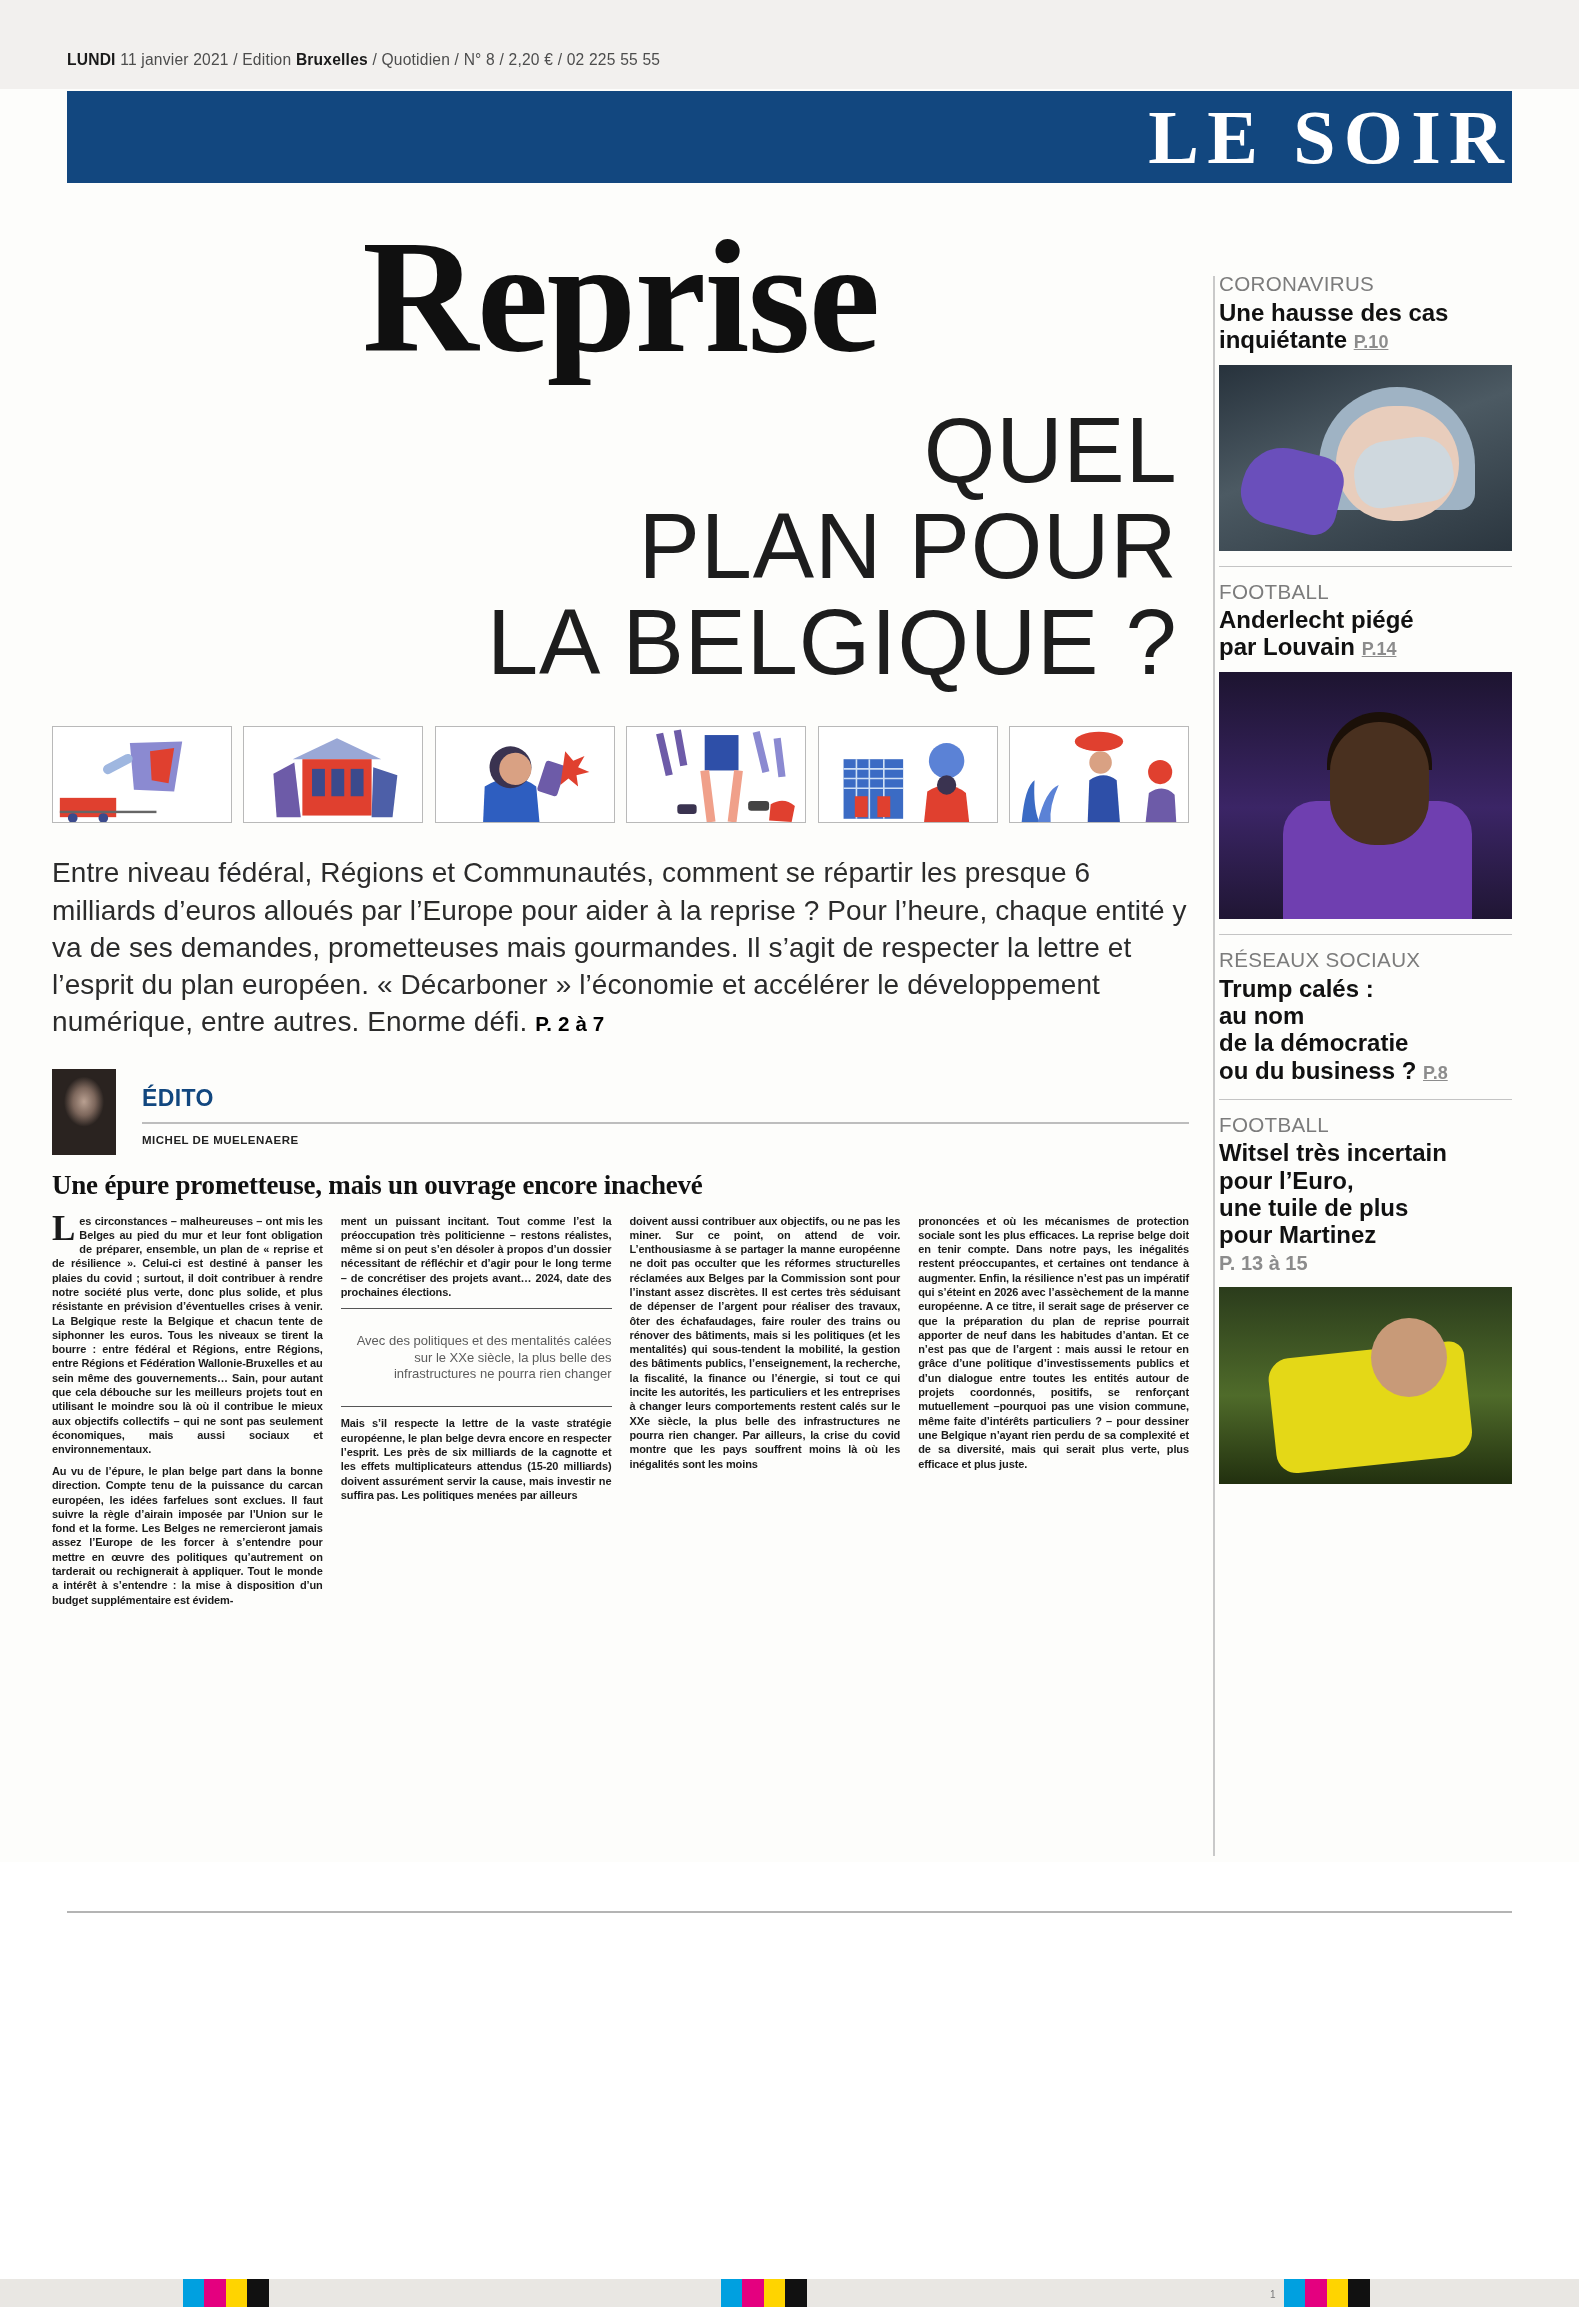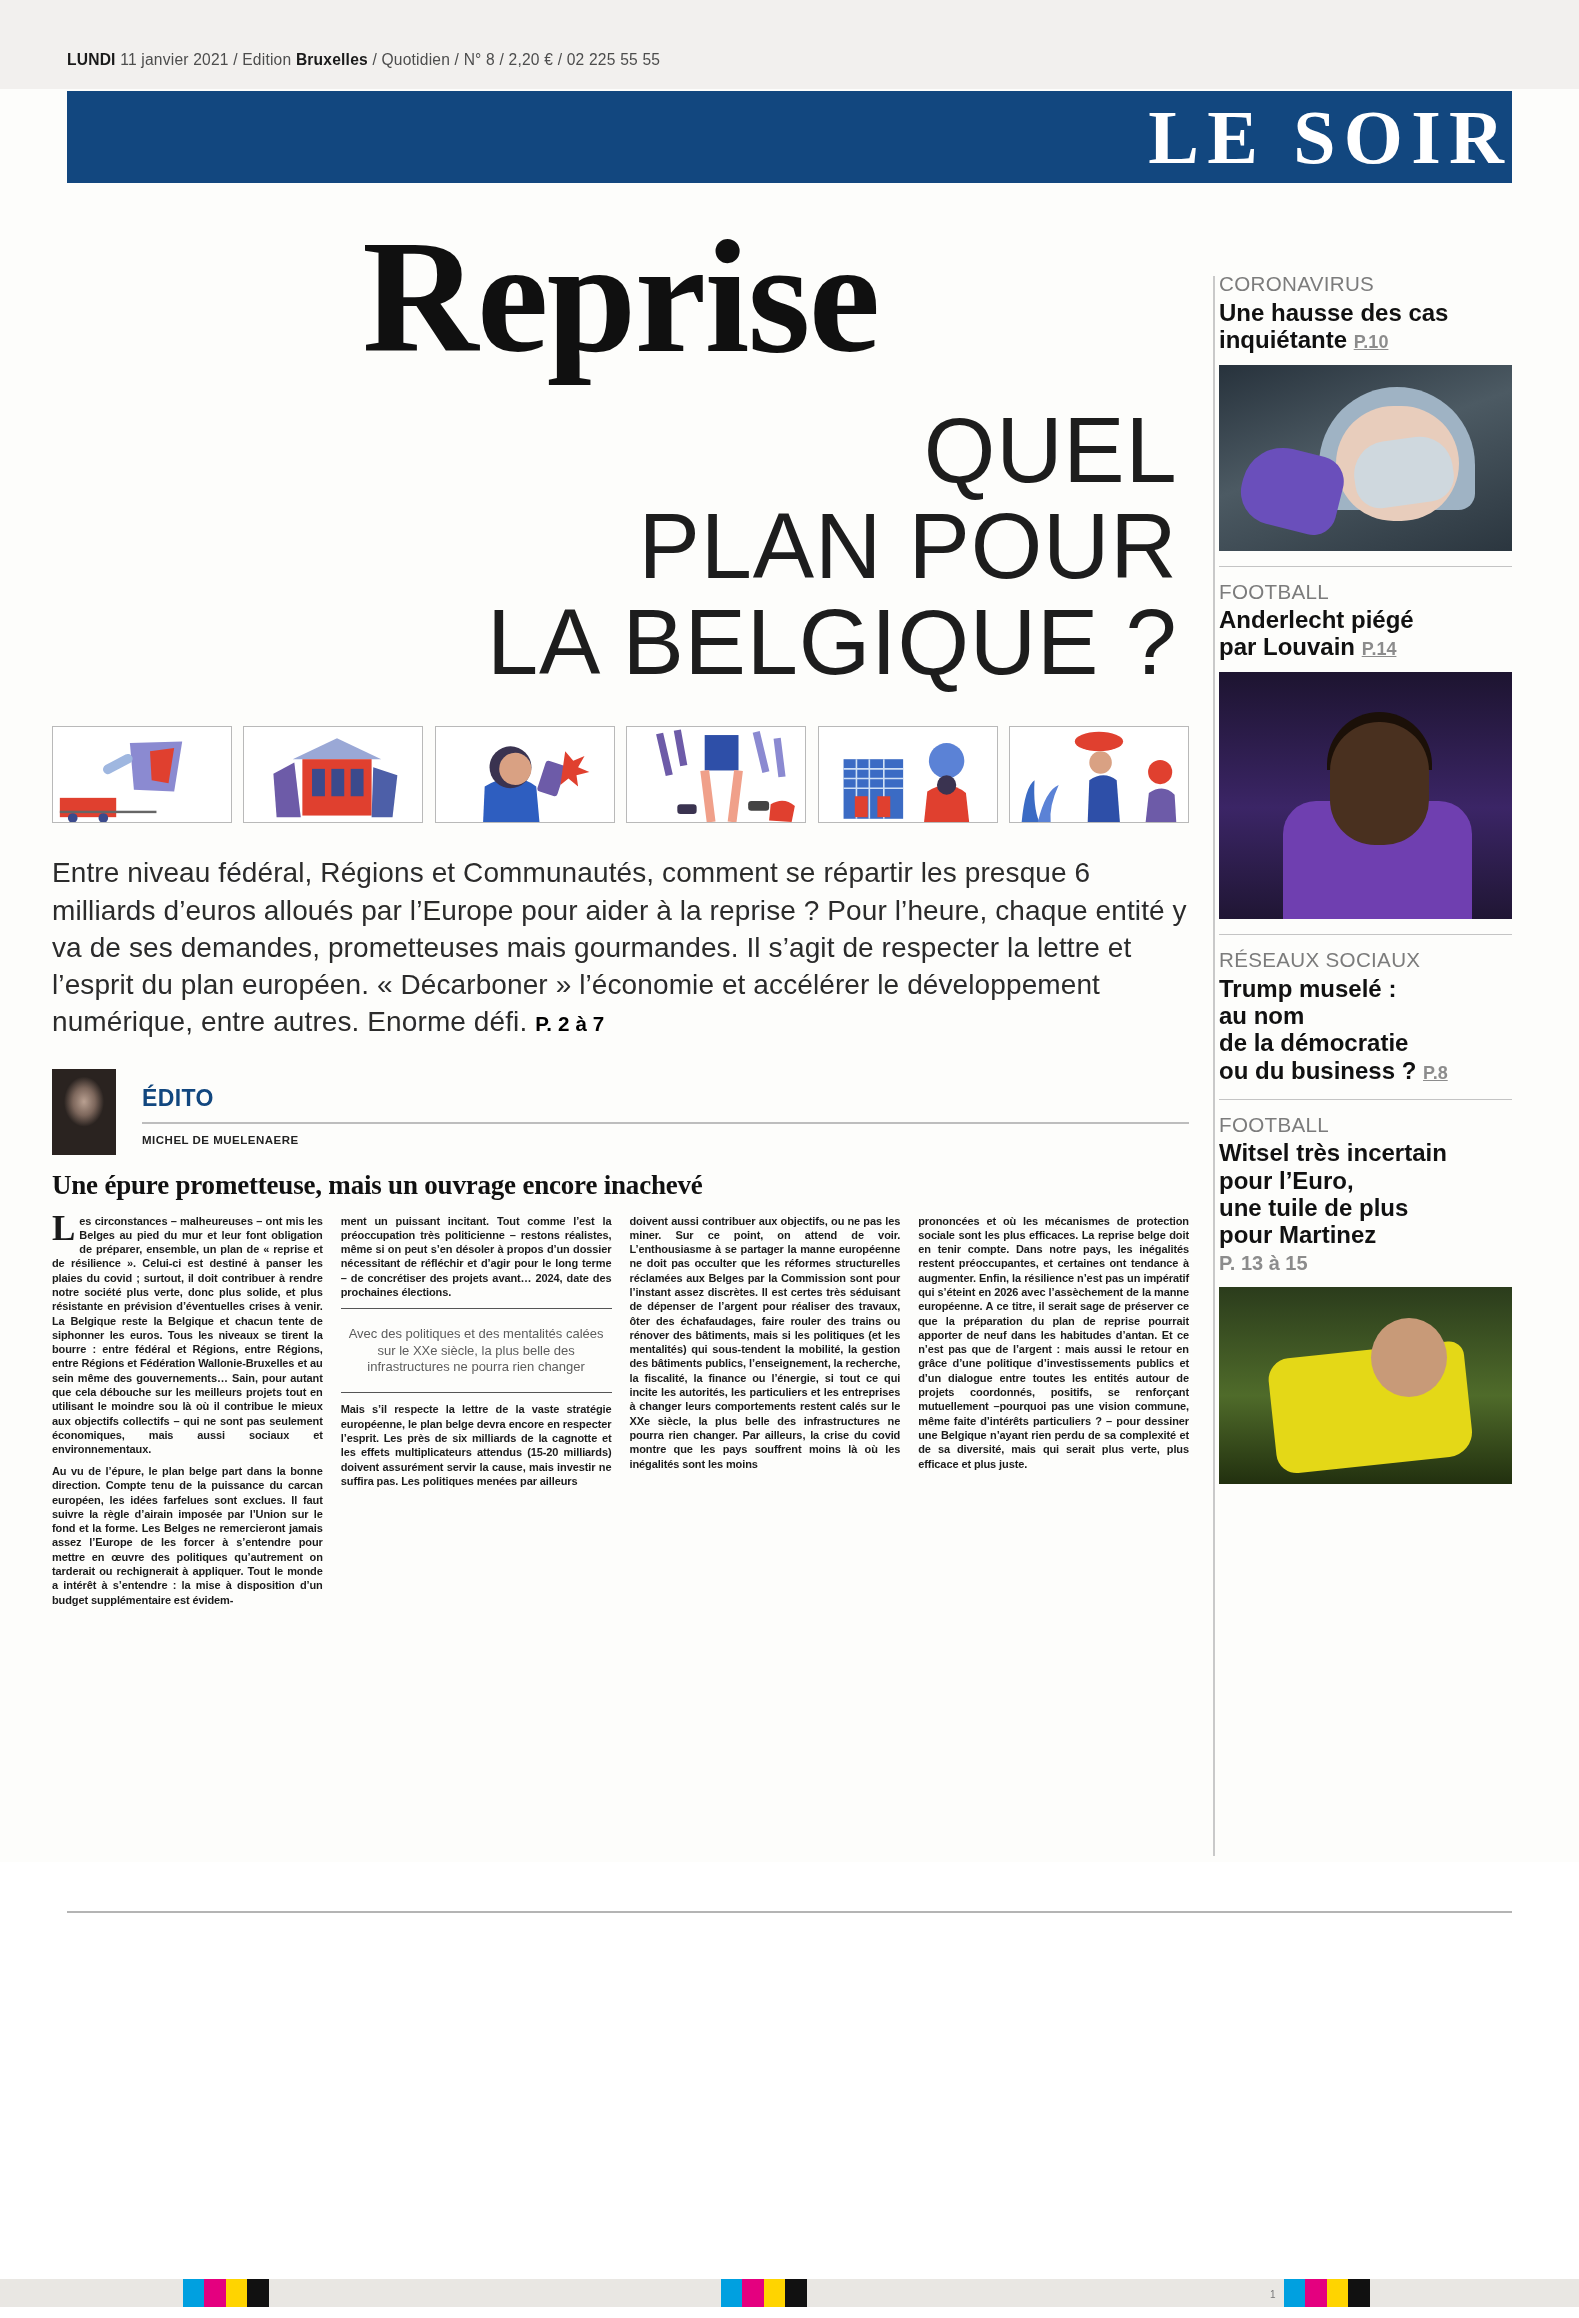--- a/index.html
+++ b/index.html
@@ -103,23 +103,23 @@
     text-align: justify; font-weight: 700; letter-spacing: -0.1px;
   }
   .ecol p + p { margin-top: 7.4px; }
   .ecol .dropcap::first-letter {
     font-family: "Liberation Serif", serif;
     font-size: 35px; font-weight: 700; float: left;
     line-height: .82; padding-right: 4.1px; padding-top: 1.6px;
   }
   .pullquote {
     border-top: 1.6px solid #555; border-bottom: 1.6px solid #555;
-    padding: 17px 0; margin: 9px 0;
+    padding: 24px 0; margin: 9px 0;
     font-size: 13px; line-height: 1.26; color: #5c5c5c;
-    font-weight: 400; text-align: center;
+    font-weight: 400; text-align: right;
   }
 
   
   .teaser { margin-bottom: 5px; }
   .teaser-kicker {
     font-size: 20.6px; color: #7c7c7c; font-weight: 400; letter-spacing: 0.3px;
   }
   .teaser-title {
     font-size: 24px; font-weight: 700; color: #111; line-height: 1.14;
     margin-top: 2.5px;
@@ -325,21 +325,21 @@
           <div class="hair"></div>
           <div class="head"></div>
       </div>
     </div>
 
     <div class="sep-rule"></div>
 
     <div class="teaser">
       <div class="teaser-kicker">RÉSEAUX SOCIAUX</div>
       <div class="teaser-title">
-        <span>Trump muselé :</span><br>
+        <span>Trump calés :</span><br>
         <span>au nom</span><br>
         <span>de la démocratie</span><br>
         <span>ou du business ?</span>
         <span class="pg">P.8</span>
       </div>
     </div>
 
     <div class="sep-rule"></div>
 
     <div class="teaser">

